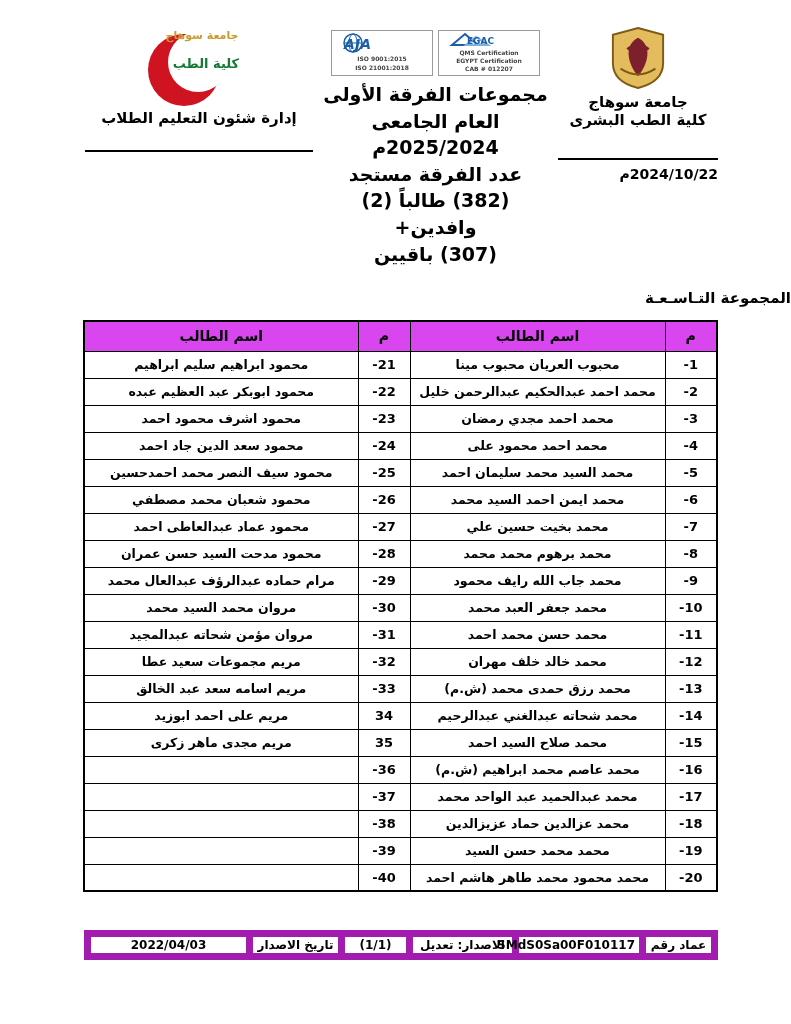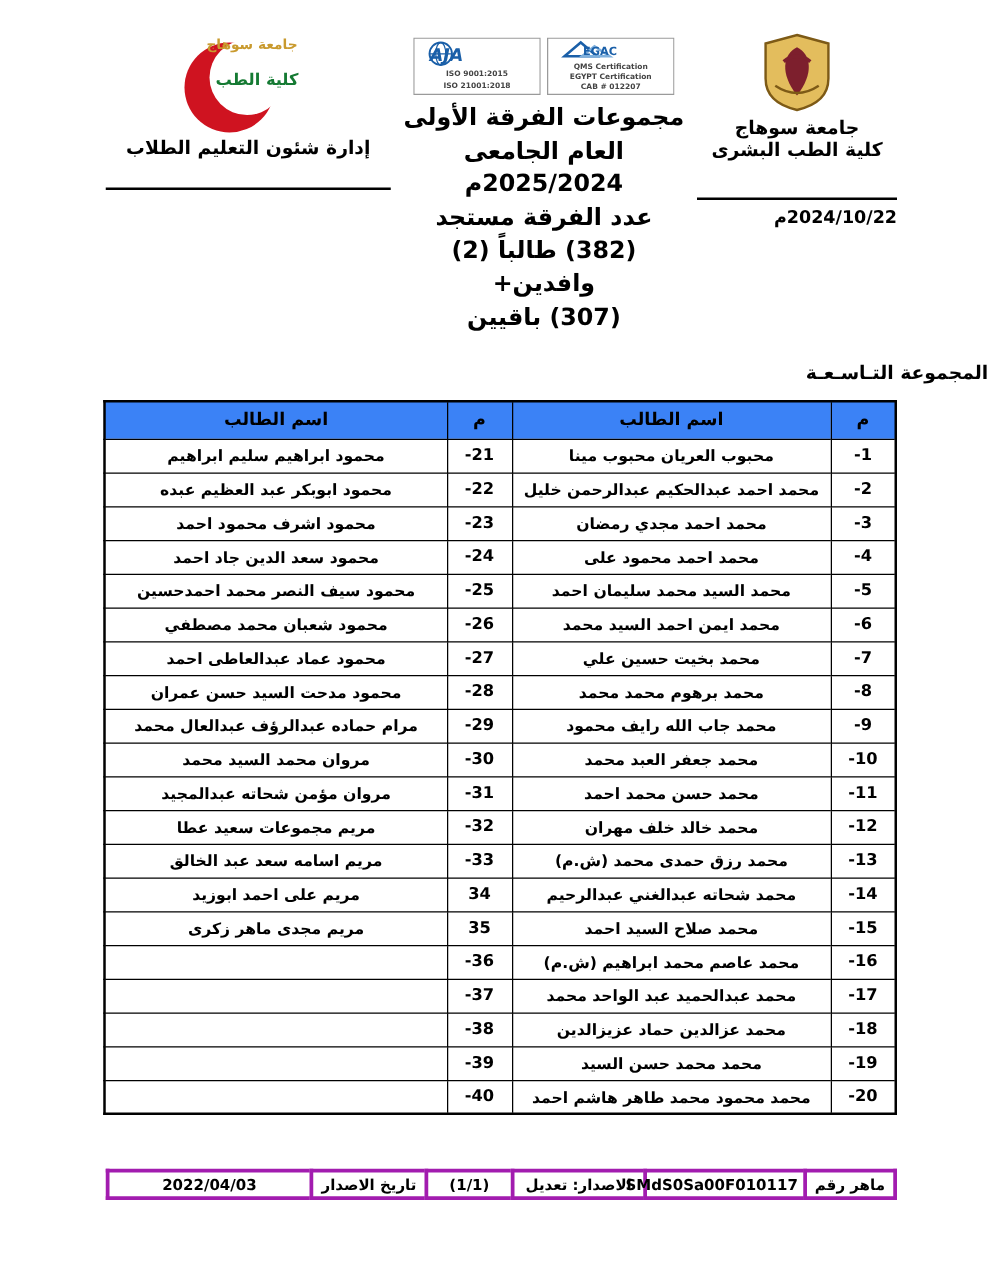--- a/index.html
+++ b/index.html
@@ -24,30 +24,30 @@
   .cert  { background: #fff; }
   .hline { font-size: 19px; line-height: 1.4; text-align: center; }
   .hcol.left { width: 228px; align-items: center; border-bottom: 2.5px solid #000;
                padding-bottom: 5px; min-height: 126px; justify-content: flex-start; }
   .dept { font-size: 15px; margin-top: 1px; white-space: nowrap; }
   
   .gtitle { text-align: right; font-size: 15px; margin-top: 22px; }
   
   table.students { border-collapse: collapse; margin: 13px 73px 0 85px;
                    width: 633px; border: 2px solid #000; table-layout: fixed; }
-  table.students th { background: #3b82f6; border: 1px solid #000; font-size: 14px;
+  table.students th { background: #d946ef; border: 1px solid #000; font-size: 14px;
                       font-weight: 700; height: 30px; text-align: center; }
   table.students td { border: 1px solid #000; font-size: 12.5px; font-weight: 700;
                       height: 27px; text-align: center; padding: 1px 6px;
                       overflow: hidden; white-space: nowrap; }
   table.students td.num { font-size: 13px; padding: 1px 2px; }
   
   table.footer-table { position: absolute; bottom: 64px; right: 73px; left: 85px;
                        border-collapse: collapse; width: 633px; table-layout: fixed; }
-  table.footer-table td { border: 3px solid #a21caf; font-size: 12px; font-weight: 700;
+  table.footer-table td { border: 7px solid #a21caf; font-size: 12px; font-weight: 700;
                           text-align: center; height: 22px; padding: 1px 4px; white-space: nowrap; }
   td.f0 { width: 72px; }  td.f1 { width: 127px; } td.f2 { width: 106px; }
   td.f3 { width: 68px; }  td.f4 { width: 92px; }  td.f5 { width: 162px; }
   svg text { font-family: "DejaVu Sans", sans-serif; }
 </style>
 </head>
 <body>
 
 <div class="page">
 
@@ -243,21 +243,21 @@
           <td class="name">محمد محمود محمد طاهر هاشم احمد</td>
           <td class="num" dir="ltr">-40</td>
           <td class="name"></td>
         </tr>
       </tbody>
   </table>
 
   <table class="footer-table">
     <tbody>
       <tr>
-          <td class="f0">ماهر رقم</td>
+          <td class="f0">عماد رقم</td>
           <td class="f1">SMdS0Sa00F010117</td>
           <td class="f2">الاصدار: تعديل</td>
           <td class="f3">(1/1)</td>
           <td class="f4">تاريخ الاصدار</td>
           <td class="f5">2022/04/03</td>
         </tr>
     </tbody>
   </table>
 
 </div>

